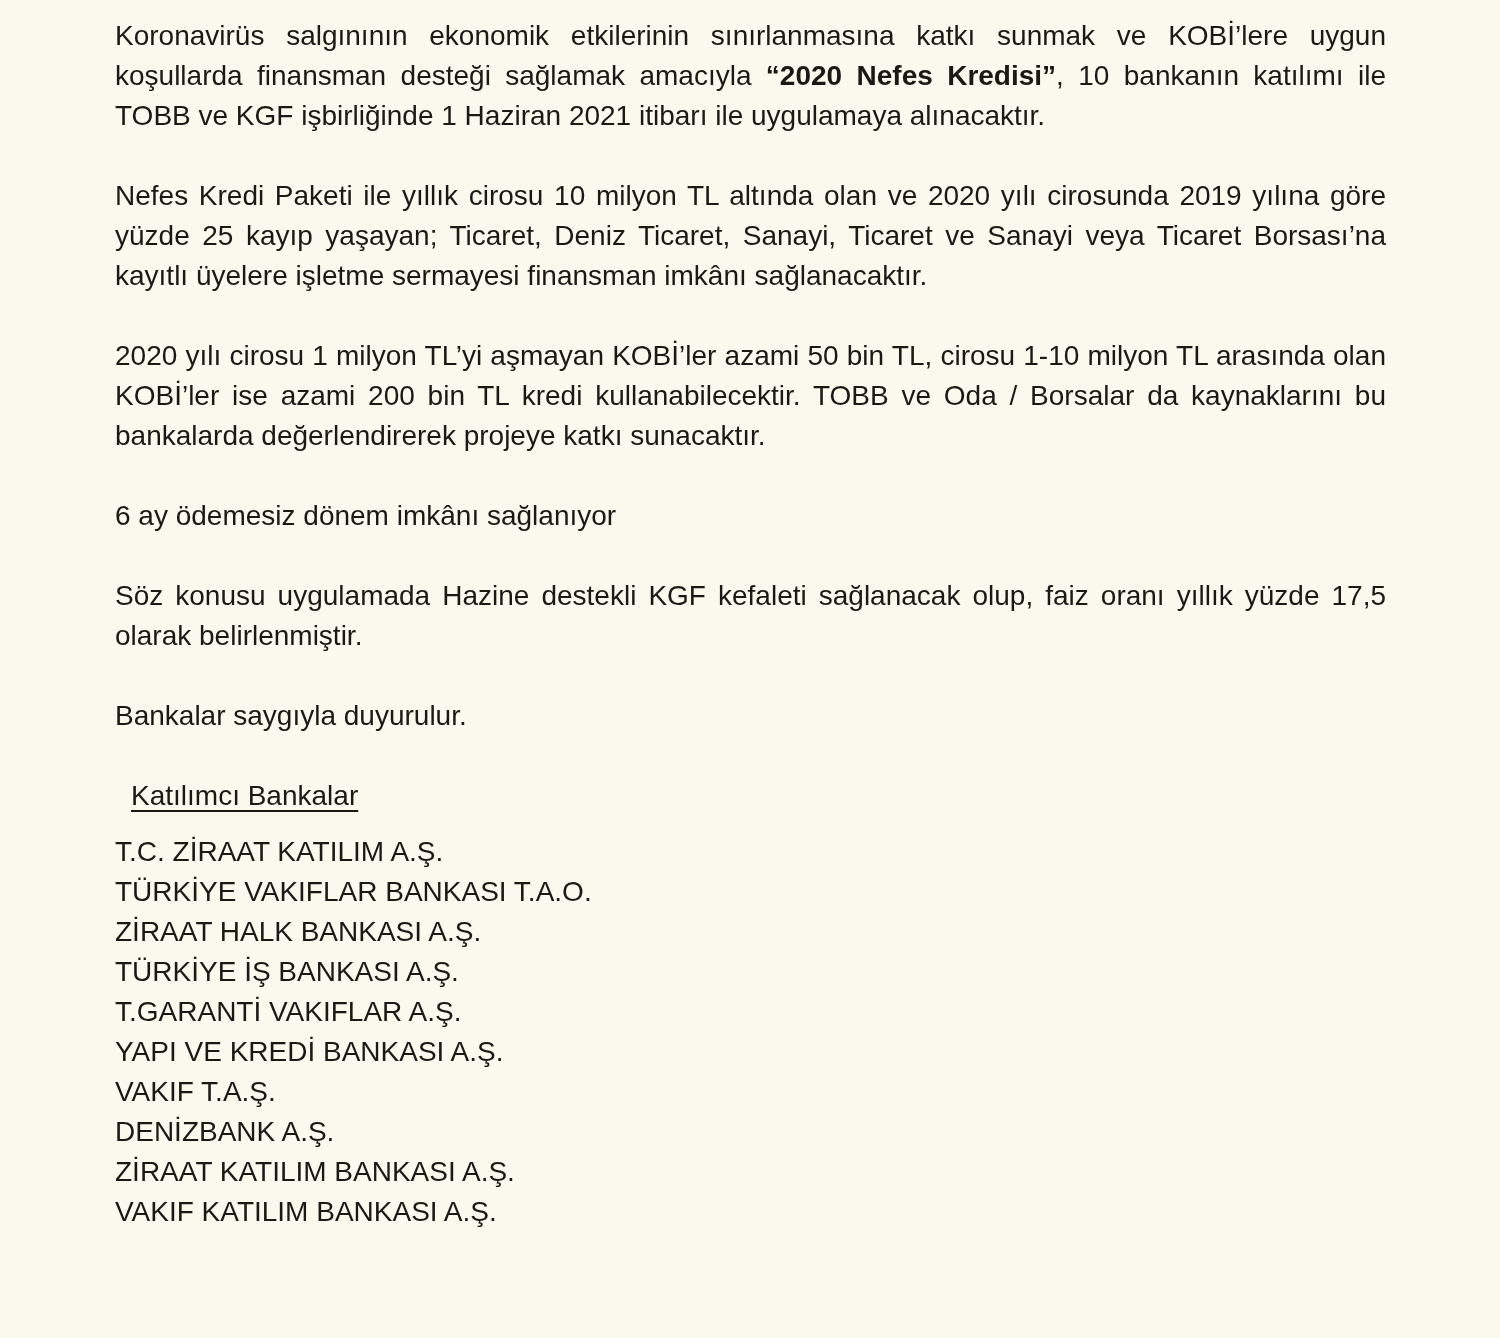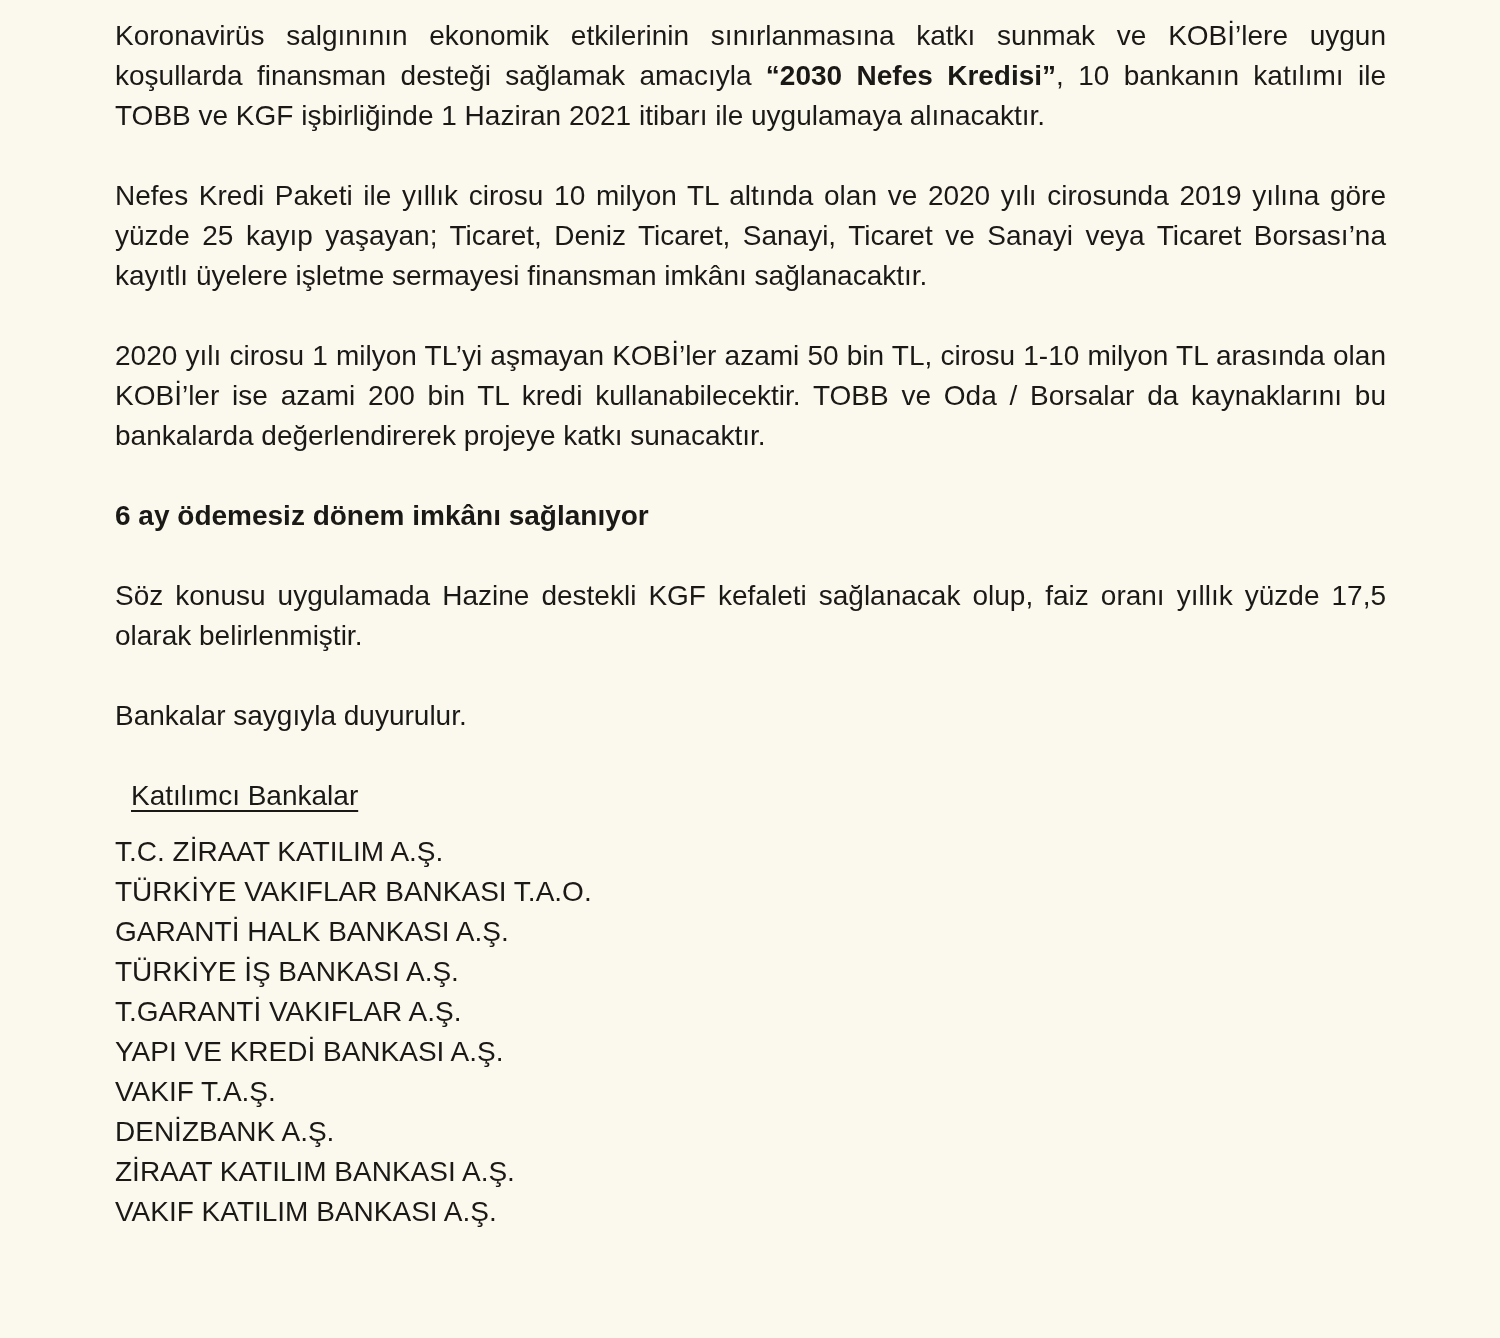--- a/index.html
+++ b/index.html
@@ -30,21 +30,21 @@
     text-align: justify;
     text-justify: inter-word;
   }
   .para strong {
     font-weight: bold;
   }
   .heading {
     margin: 0 0 40px 0;
     line-height: 40px;
     font-size: 28px;
-    font-weight: bold;
+    font-weight: normal;
   }
   .banks-header {
     margin: 16px;
     line-height: 40px;
     text-decoration: underline;
     text-underline-offset: 5px;
   }
   .banks {
     margin: 0;
     padding: 0;
@@ -52,39 +52,39 @@
   }
   .banks li {
     line-height: 40px;
   }
 </style>
 </head>
 <body>
 
 <main class="doc">
 
-  <p class="para justify"><span>Koronavirüs salgınının ekonomik etkilerinin sınırlanmasına katkı sunmak ve KOBİ’lere uygun koşullarda finansman desteği sağlamak amacıyla </span><strong>“2030 Nefes Kredisi”</strong><span>, 10 bankanın katılımı ile TOBB ve KGF işbirliğinde 1 Haziran 2021 itibarı ile uygulamaya alınacaktır.</span></p>
+  <p class="para justify"><span>Koronavirüs salgınının ekonomik etkilerinin sınırlanmasına katkı sunmak ve KOBİ’lere uygun koşullarda finansman desteği sağlamak amacıyla </span><strong>“2020 Nefes Kredisi”</strong><span>, 10 bankanın katılımı ile TOBB ve KGF işbirliğinde 1 Haziran 2021 itibarı ile uygulamaya alınacaktır.</span></p>
 
   <p class="para justify">Nefes Kredi Paketi ile yıllık cirosu 10 milyon TL altında olan ve 2020 yılı cirosunda 2019 yılına göre yüzde 25 kayıp yaşayan; Ticaret, Deniz Ticaret, Sanayi, Ticaret ve Sanayi veya Ticaret Borsası’na kayıtlı üyelere işletme sermayesi finansman imkânı sağlanacaktır.</p>
 
   <p class="para justify">2020 yılı cirosu 1 milyon TL’yi aşmayan KOBİ’ler azami 50 bin TL, cirosu 1-10 milyon TL arasında olan KOBİ’ler ise azami 200 bin TL kredi kullanabilecektir. TOBB ve Oda / Borsalar da kaynaklarını bu bankalarda değerlendirerek projeye katkı sunacaktır.</p>
 
   <h2 class="heading">6 ay ödemesiz dönem imkânı sağlanıyor</h2>
 
 
   <p class="para justify">Söz konusu uygulamada Hazine destekli KGF kefaleti sağlanacak olup, faiz oranı yıllık yüzde 17,5 olarak belirlenmiştir.</p>
 
   <p class="para">Bankalar saygıyla duyurulur.</p>
 
   <section>
     <p class="banks-header">Katılımcı Bankalar</p>
     <ul class="banks">
         <li>T.C. ZİRAAT KATILIM A.Ş.</li>
         <li>TÜRKİYE VAKIFLAR BANKASI T.A.O.</li>
-        <li>GARANTİ HALK BANKASI A.Ş.</li>
+        <li>ZİRAAT HALK BANKASI A.Ş.</li>
         <li>TÜRKİYE İŞ BANKASI A.Ş.</li>
         <li>T.GARANTİ VAKIFLAR A.Ş.</li>
         <li>YAPI VE KREDİ BANKASI A.Ş.</li>
         <li>VAKIF T.A.Ş.</li>
         <li>DENİZBANK A.Ş.</li>
         <li>ZİRAAT KATILIM BANKASI A.Ş.</li>
         <li>VAKIF KATILIM BANKASI A.Ş.</li>
       </ul>
   </section>
 

